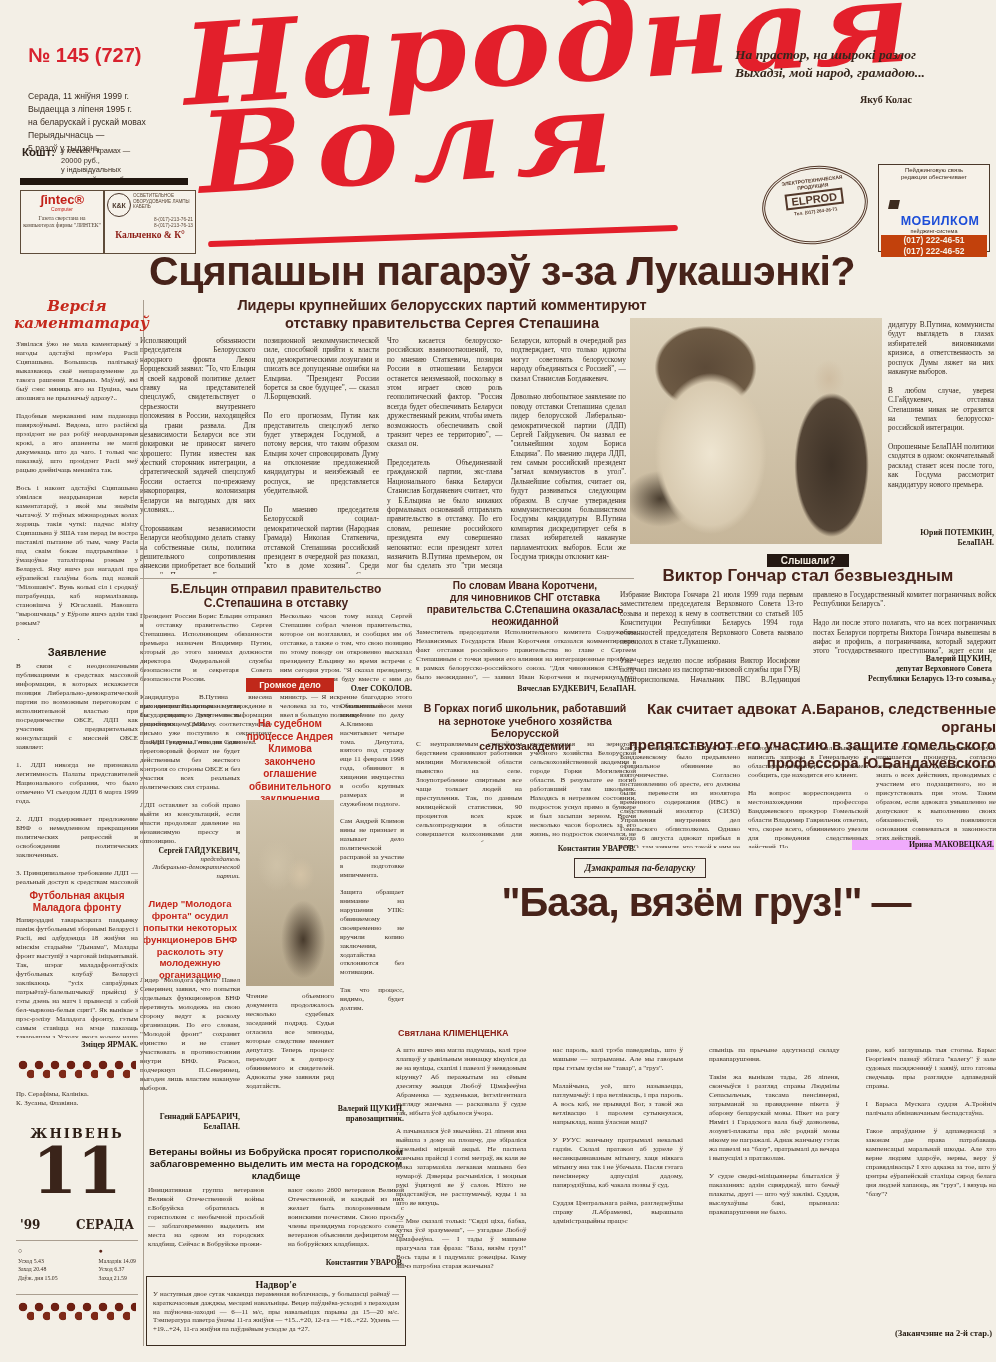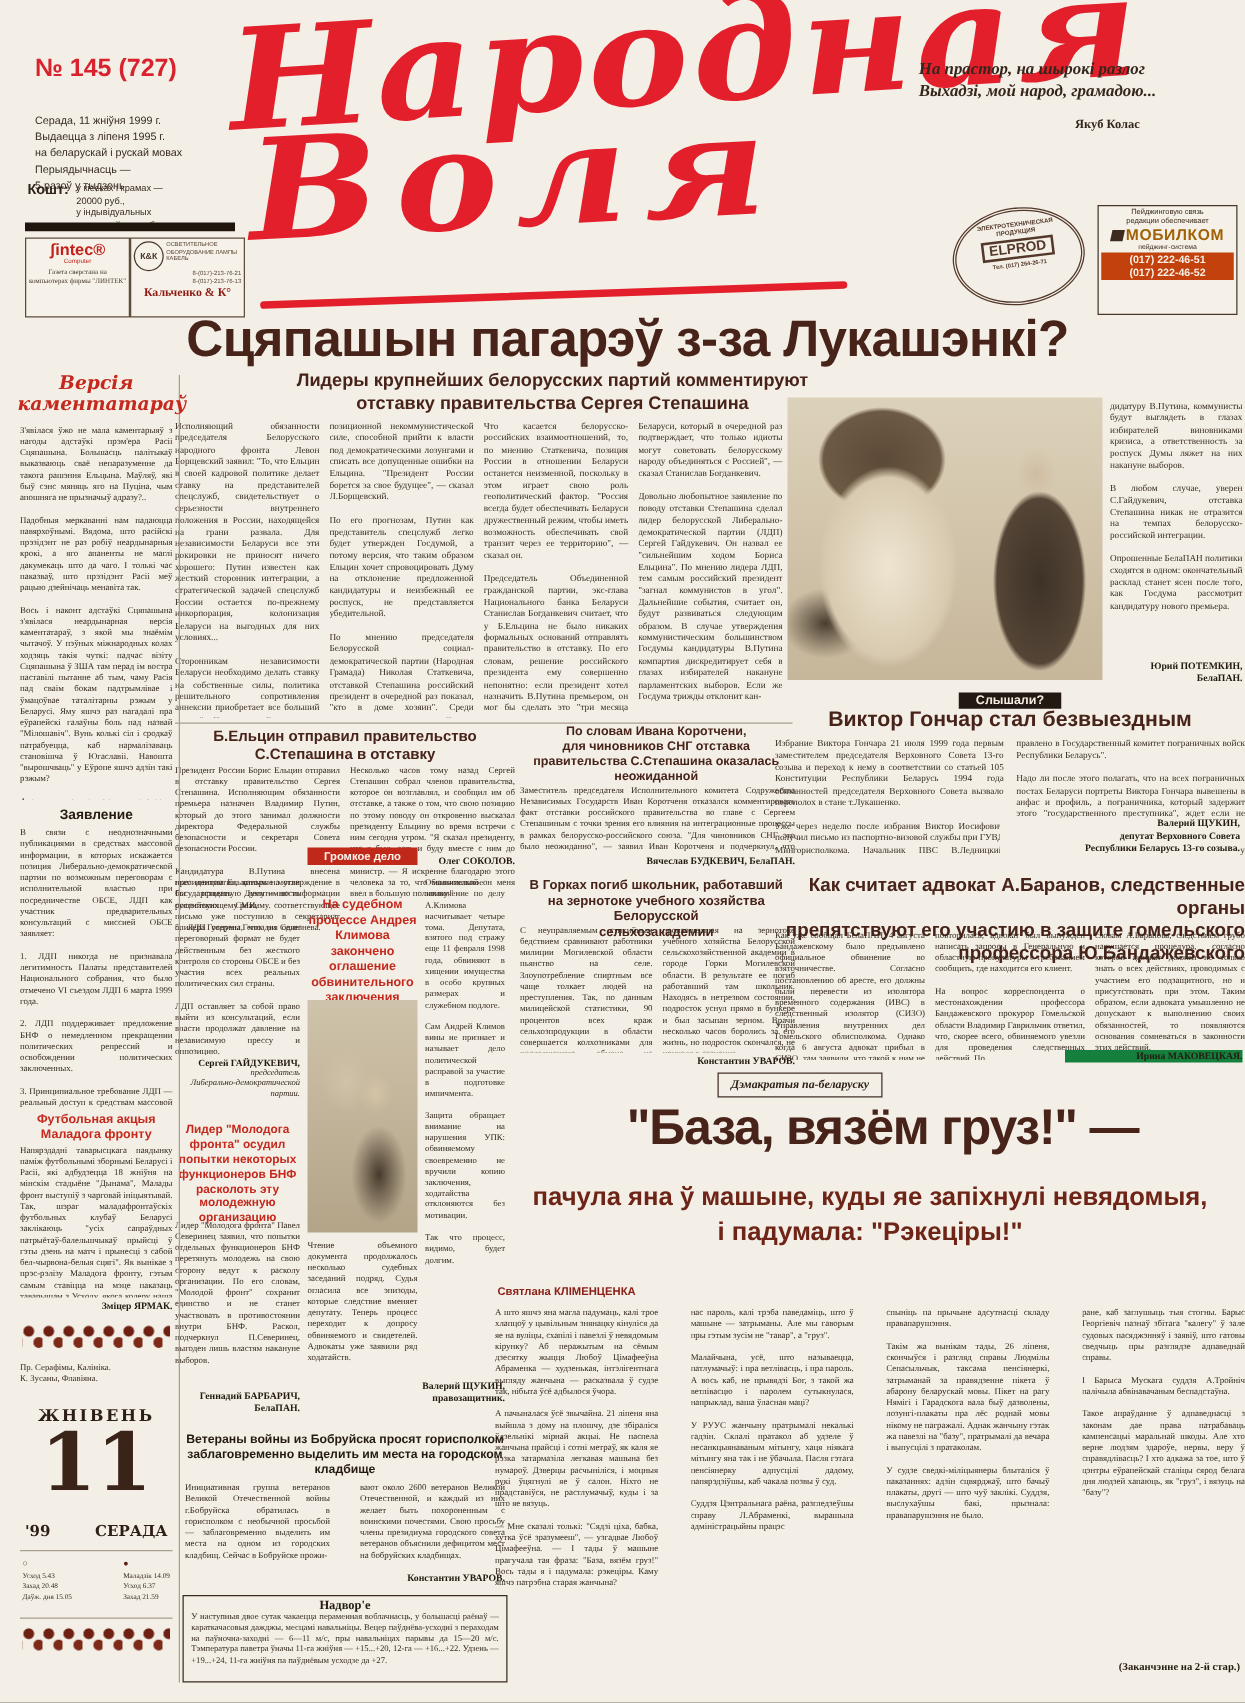--- a/index.html
+++ b/index.html
@@ -92,21 +92,21 @@
     <div class="sans" style="font-size:5px;font-weight:bold;">ПРОДУКЦИЯ</div>
     <div class="sans" style="display:inline-block;border:2px solid #53382a;font-size:11px;font-weight:bold;padding:0 4px;margin:2px 0;">ELPROD</div>
     <div class="sans" style="font-size:4.6px;font-weight:bold;">Тел. (017) 264-26-71</div>
   </div>
 
   <div class="abs" style="left:878px;top:164px;width:112px;height:88px;border:1.5px solid #4a382a;box-sizing:border-box;padding:2px;text-align:center;background:#f6f1e8;">
     <div class="sans" style="font-size:6px;color:#3c2b1e;white-space:pre-line;line-height:1.2;">Пейджинговую связь
 редакции обеспечивает</div>
     <div style="display:flex;align-items:center;justify-content:center;gap:2px;">
       <span style="width:10px;height:9px;background:#3c2b1e;display:inline-block;transform:skewX(-12deg);"></span>
-      <span class="sans" style="font-size:12.5px;font-weight:bold;color:#a16207;letter-spacing:0.5px;">МОБИЛКОМ</span>
+      <span class="sans" style="font-size:12.5px;font-weight:bold;color:#1d4ed8;letter-spacing:0.5px;margin-top:33px;">МОБИЛКОМ</span>
     </div>
     <div class="sans" style="font-size:5.5px;color:#3c2b1e;">пейджинг-система</div>
     <div class="sans" style="background:#c2410c;color:#f6f1e8;font-size:8.5px;font-weight:bold;white-space:pre-line;line-height:1.3;margin-top:1px;">(017) 222-46-51
 (017) 222-46-52</div>
   </div>
 
   <div class="abs sans hl ctr" style="left:112px;top:248px;width:780px;font-size:41px;letter-spacing:-0.5px;">Сцяпашын пагарэў з-за Лукашэнкі?</div>
   <div class="abs sans hl ctr" style="left:122px;top:296px;width:640px;font-size:14.5px;line-height:1.25;white-space:pre-line;">Лидеры крупнейших белорусских партий комментируют
 отставку правительства Сергея Степашина</div>
 
@@ -190,21 +190,21 @@
   <div class="abs sans hl ctr" style="left:620px;top:700px;width:376px;font-size:15px;line-height:1.2;white-space:pre-line;text-align:right;">Как считает адвокат А.Баранов, следственные органы
 препятствуют его участию в защите гомельского
 профессора Ю.Бандажевского</div>
   <div class="abs cols" style="left:620px;top:744px;width:376px;height:104px;gap:8px;">
     <div class="col bt2 clip">Как уже сообщал БелаПАН, 4 августа Бандажевскому было предъявлено официальное обвинение во взяточничестве. Согласно постановлению об аресте, его должны были перевести из изолятора временного содержания (ИВС) в следственный изолятор (СИЗО) Управления внутренних дел Гомельского облисполкома. Однако когда 6 августа адвокат прибыл в СИЗО, там заявили, что такой к ним не поступал. Когда же ситуация</div>
     <div class="col bt2 clip">повторилась, адвокат был вынужден написать запросы в Генеральную и областную прокуратуры с требованием сообщить, где находится его клиент.
 
 На вопрос корреспондента о местонахождении профессора Бандажевского прокурор Гомельской области Владимир Гаврильчик ответил, что, скорее всего, обвиняемого увезли для проведения следственных действий. По</div>
     <div class="col bt2 clip">словам А.Баранова, следствием грубо нарушается процедура, согласно которой адвокат должен не только знать о всех действиях, проводимых с участием его подзащитного, но и присутствовать при этом. Таким образом, если адвоката умышленно не допускают к выполнению своих обязанностей, то появляются основания сомневаться в законности этих действий.</div>
   </div>
-  <div class="abs by" style="left:852px;top:840px;width:142px;background:#15803d;">Ирина МАКОВЕЦКАЯ.</div>
+  <div class="abs by" style="left:852px;top:840px;width:142px;background:#f0abfc;">Ирина МАКОВЕЦКАЯ.</div>
 
   <div class="abs bt2 clip" style="left:140px;top:702px;width:100px;height:142px;">ных инициатив, которые могли бы придать легитимность существующему режиму.
 
 5. ЛДП уверена, что ни один переговорный формат не будет действенным без жесткого контроля со стороны ОБСЕ и без участия всех реальных политических сил страны.
 
 ЛДП оставляет за собой право выйти из консультаций, если власти продолжат давление на независимую прессу и оппозицию.</div>
   <div class="abs" style="left:140px;top:846px;width:100px;text-align:right;">
     <div style="font-weight:bold;font-size:7.6px;color:#241a10;">Сергей ГАЙДУКЕВИЧ,</div>
     <div style="font-style:italic;font-size:6.8px;color:#33251c;white-space:pre-line;line-height:1.25;">председатель
 Либерально-демократической
@@ -238,22 +238,20 @@
   <div class="abs by" style="left:274px;top:1258px;width:130px;">Константин УВАРОВ.</div>
 
   <div class="abs" style="left:146px;top:1276px;width:260px;height:70px;border:1px solid #3a2c20;box-sizing:border-box;padding:2px 6px;">
     <div class="ctr" style="font-weight:bold;font-size:10px;color:#241a10;">Надвор'е</div>
     <div class="bt2" style="font-size:6.9px;">У наступныя двое сутак чакаецца пераменная воблачнасць, у большасці раёнаў — караткачасовыя дажджы, месцамі навальніцы. Вецер паўднёва-усходні з пераходам на паўночна-заходні — 6—11 м/с, пры навальніцах парывы да 15—20 м/с. Тэмпература паветра ўначы 11-га жніўня — +15...+20, 12-га — +16...+22. Удзень — +19...+24, 11-га жніўня па паўднёвым усходзе да +27.</div>
   </div>
 
   <div class="abs ctr" style="left:574px;top:858px;width:130px;height:18px;border:1px solid #41302a;font-size:9.5px;font-style:italic;
               font-weight:bold;color:#2f2018;line-height:18px;background:#f3efe6;">Дэмакратыя па-беларуску</div>
   <div class="abs sans hl ctr" style="left:420px;top:880px;width:572px;font-size:40px;letter-spacing:-1px;">"База, вязём груз!" —</div>
-  <div class="abs sans ctr" style="left:400px;top:944px;width:592px;font-size:20.5px;font-weight:bold;color:#6e2417;line-height:1.35;white-space:pre-line;">пачула яна ў машыне, куды яе запіхнулі невядомыя,
-і падумала: "Рэкеціры!"</div>
   <div class="abs sans" style="left:398px;top:1028px;font-size:9px;font-weight:bold;color:#8b2018;">Святлана КЛІМЕНЦЕНКА</div>
   <div class="abs cols" style="left:396px;top:1046px;width:600px;height:278px;gap:26px;">
     <div class="col bt2 clip">А што яшчэ яна магла падумаць, калі трое хлапцоў у цывільным знянацку кінуліся да яе на вуліцы, схапілі і павезлі ў невядомым кірунку? Аб перажытым на сёмым дзесятку жыцця Любоў Цімафееўна Абраменка — худзенькая, інтэлігентнага выгляду жанчына — расказвала ў судзе так, нібыта ўсё адбылося ўчора.
 
 А пачыналася ўсё звычайна. 21 ліпеня яна выйшла з дому на плошчу, дзе збіраліся ўдзельнікі мірнай акцыі. Не паспела жанчына прайсці і сотні метраў, як каля яе рэзка затармазіла легкавая машына без нумароў. Дзверцы расчыніліся, і моцныя рукі ўцягнулі яе ў салон. Ніхто не прадставіўся, не растлумачыў, куды і за што яе вязуць.
 
 — Мне сказалі толькі: "Сядзі ціха, бабка, хутка ўсё зразумееш", — узгадвае Любоў Цімафееўна. — І тады ў машыне прагучала тая фраза: "База, вязём груз!" Вось тады я і падумала: рэкеціры. Каму яшчэ патрэбна старая жанчына?</div>
     <div class="col bt2 clip">нас пароль, калі трэба паведаміць, што ў машыне — затрыманы. Але мы гаворым пры гэтым зусім не "тавар", а "груз".
 
 Малайчына, усё, што называецца, патлумачыў: і пра ветлівасць, і пра пароль. А вось каб, не прывядзі Бог, з такой жа ветлівасцю і паролем сутыкнулася, напрыклад, ваша ўласная маці?

